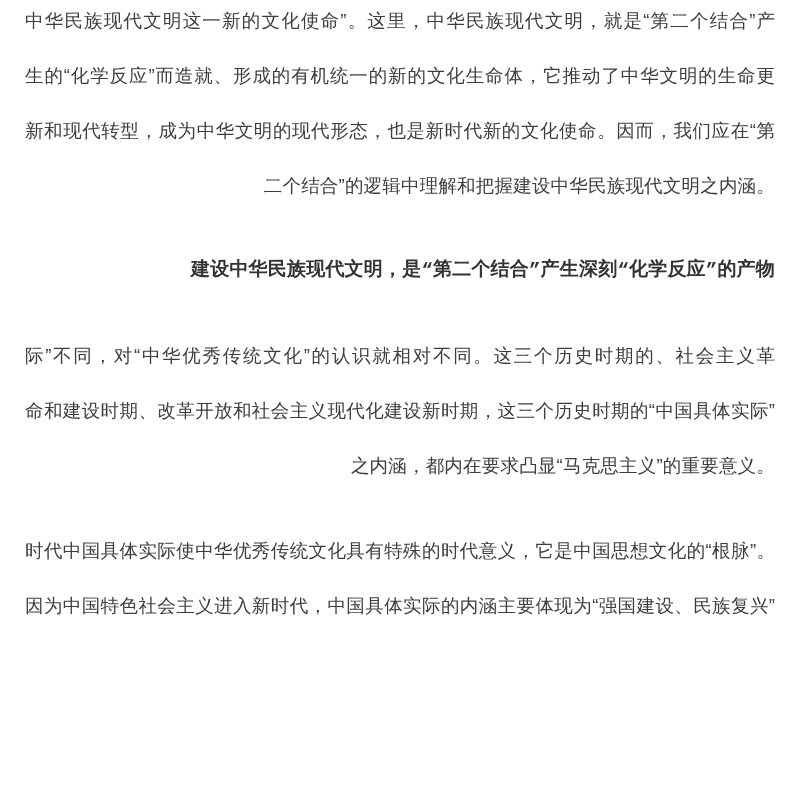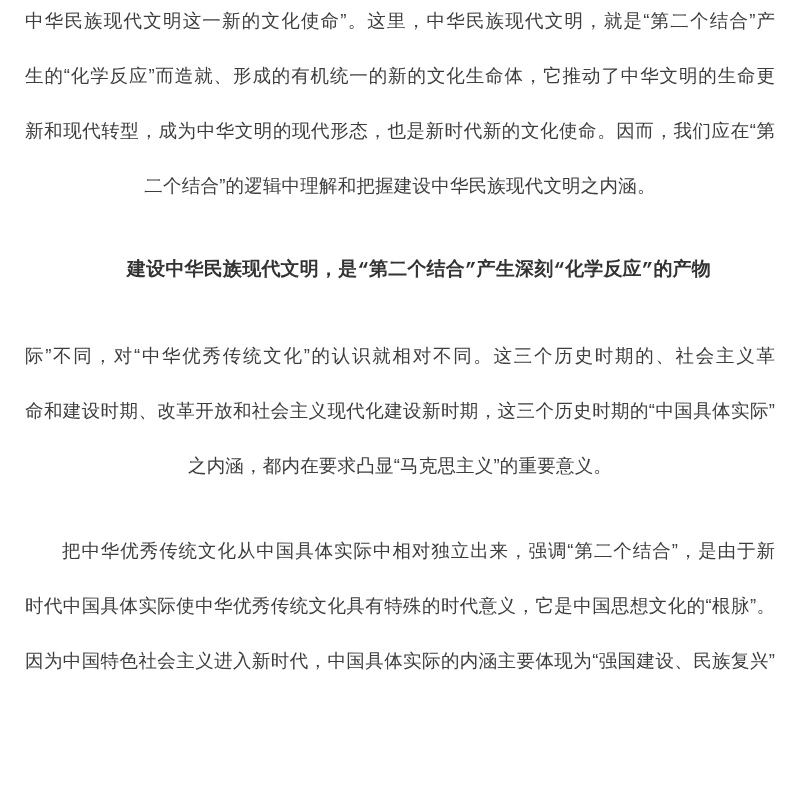--- a/index.html
+++ b/index.html
@@ -23,21 +23,21 @@
     color: #3d3d3d;
     font-size: 18.5px;
   }
   .block + .block {
     margin-top: 30px;
   }
   .line {
     height: 55px;
     line-height: 55px;
     white-space: nowrap;
-    text-align: center;
+    text-align: right;
     letter-spacing: 0.2px;
   }
   .line.justify {
     white-space: normal;
     text-align: justify;
     text-align-last: justify;
     letter-spacing: 0;
   }
   .line.indent {
     text-indent: 2em;
@@ -62,18 +62,17 @@
       </div>
       <div class="block heading">
         <div class="line indent">建设中华民族现代文明，是“第二个结合”产生深刻“化学反应”的产物</div>
       </div>
       <div class="block paragraph">
         <div class="line justify">际”不同，对“中华优秀传统文化”的认识就相对不同。这三个历史时期的、社会主义革</div>
         <div class="line justify">命和建设时期、改革开放和社会主义现代化建设新时期，这三个历史时期的“中国具体实际”</div>
         <div class="line">之内涵，都内在要求凸显“马克思主义”的重要意义。</div>
       </div>
       <div class="block paragraph">
-        <div class="line justify indent">把中华优秀传统文化从中国具体实际中相对独立出来，强调“第二个结合”，是由于新</div>
         <div class="line justify">时代中国具体实际使中华优秀传统文化具有特殊的时代意义，它是中国思想文化的“根脉”。</div>
         <div class="line justify">因为中国特色社会主义进入新时代，中国具体实际的内涵主要体现为“强国建设、民族复兴”</div>
       </div>
     </div>
 </div>
 
 </body></html>

